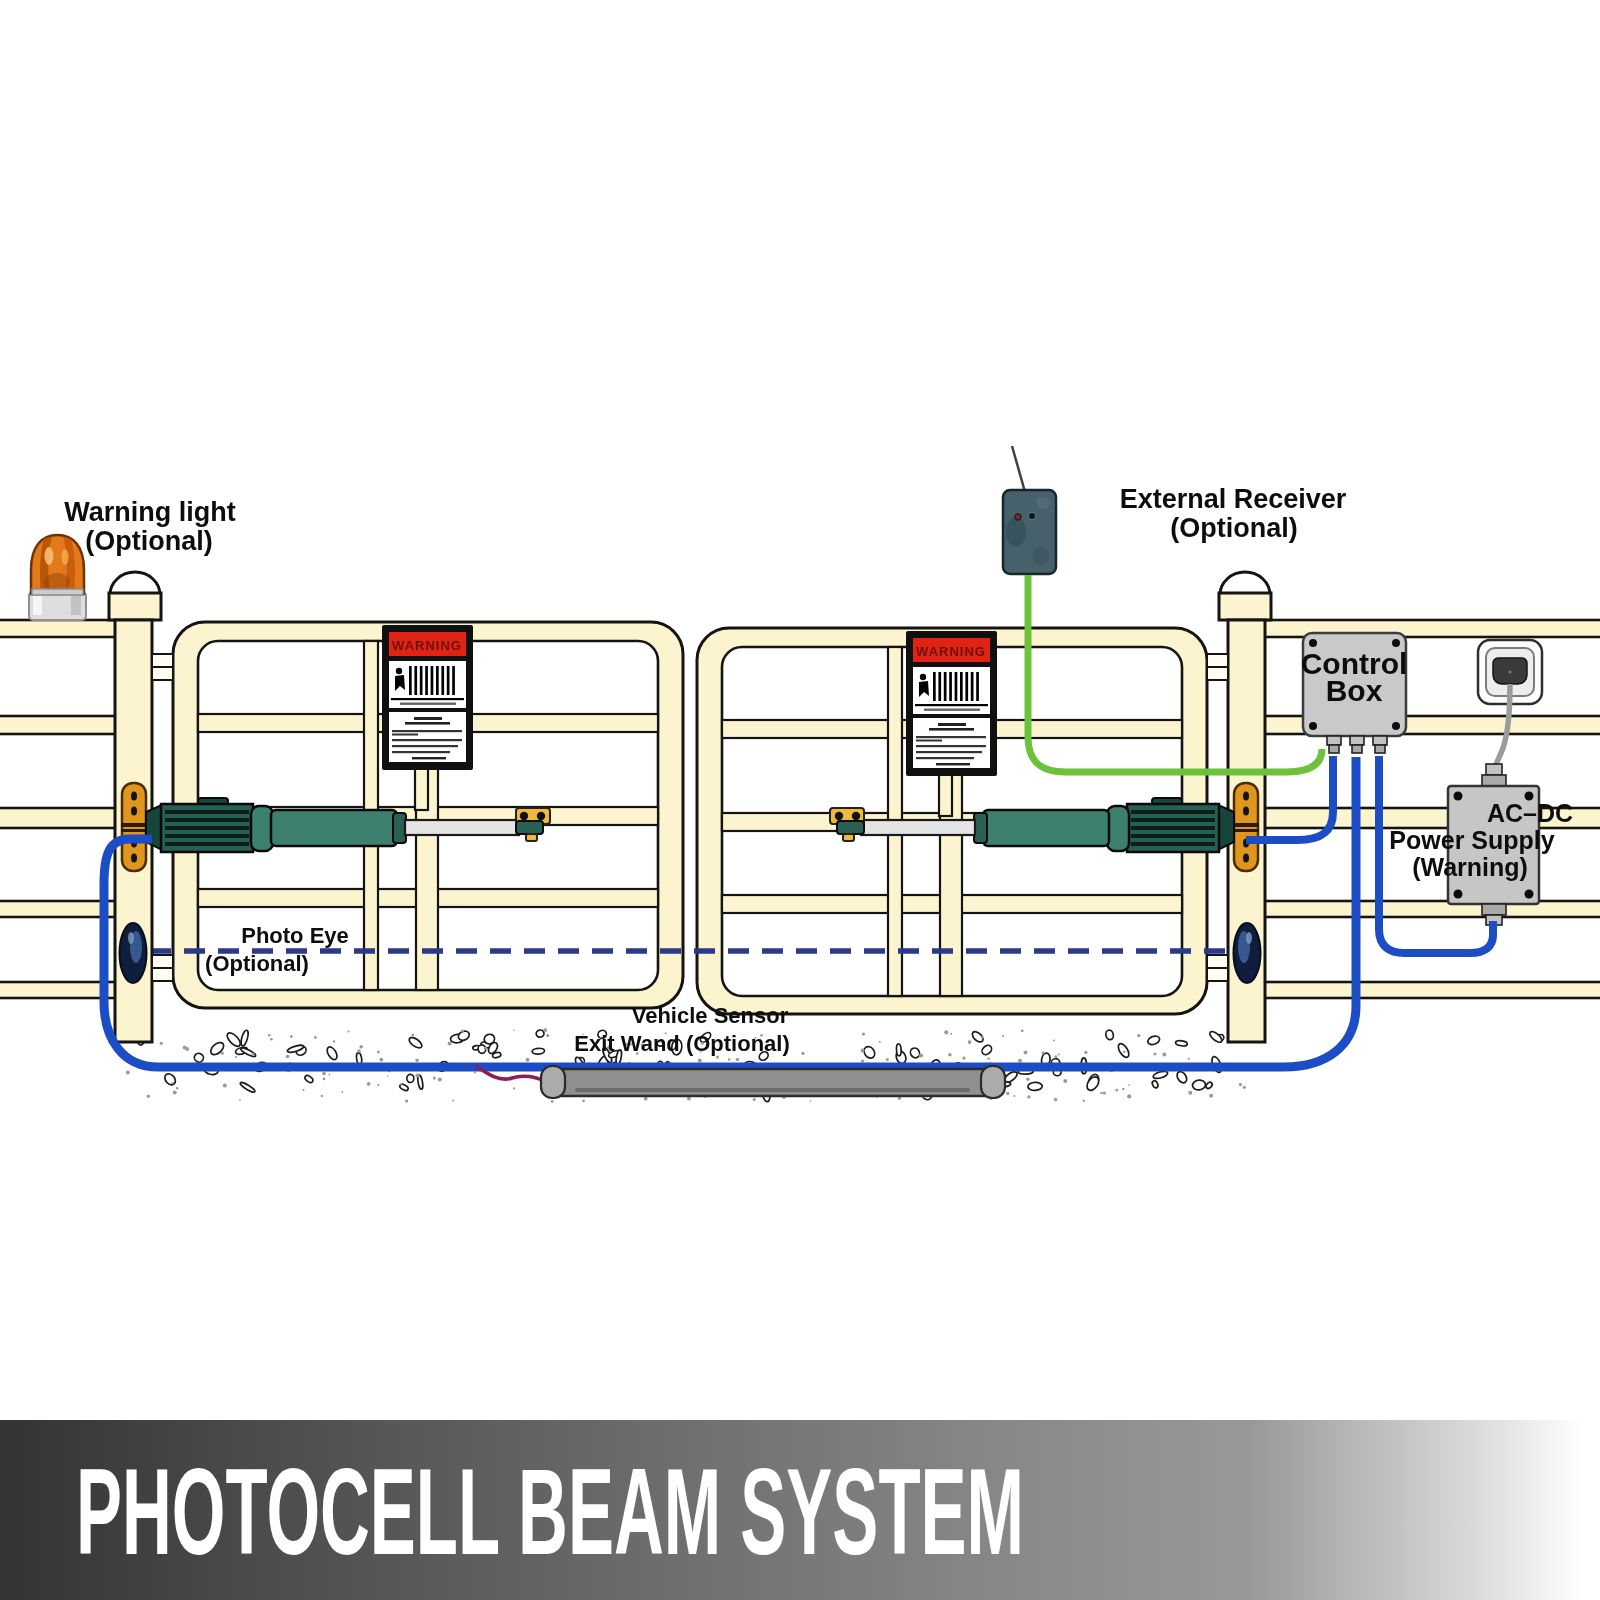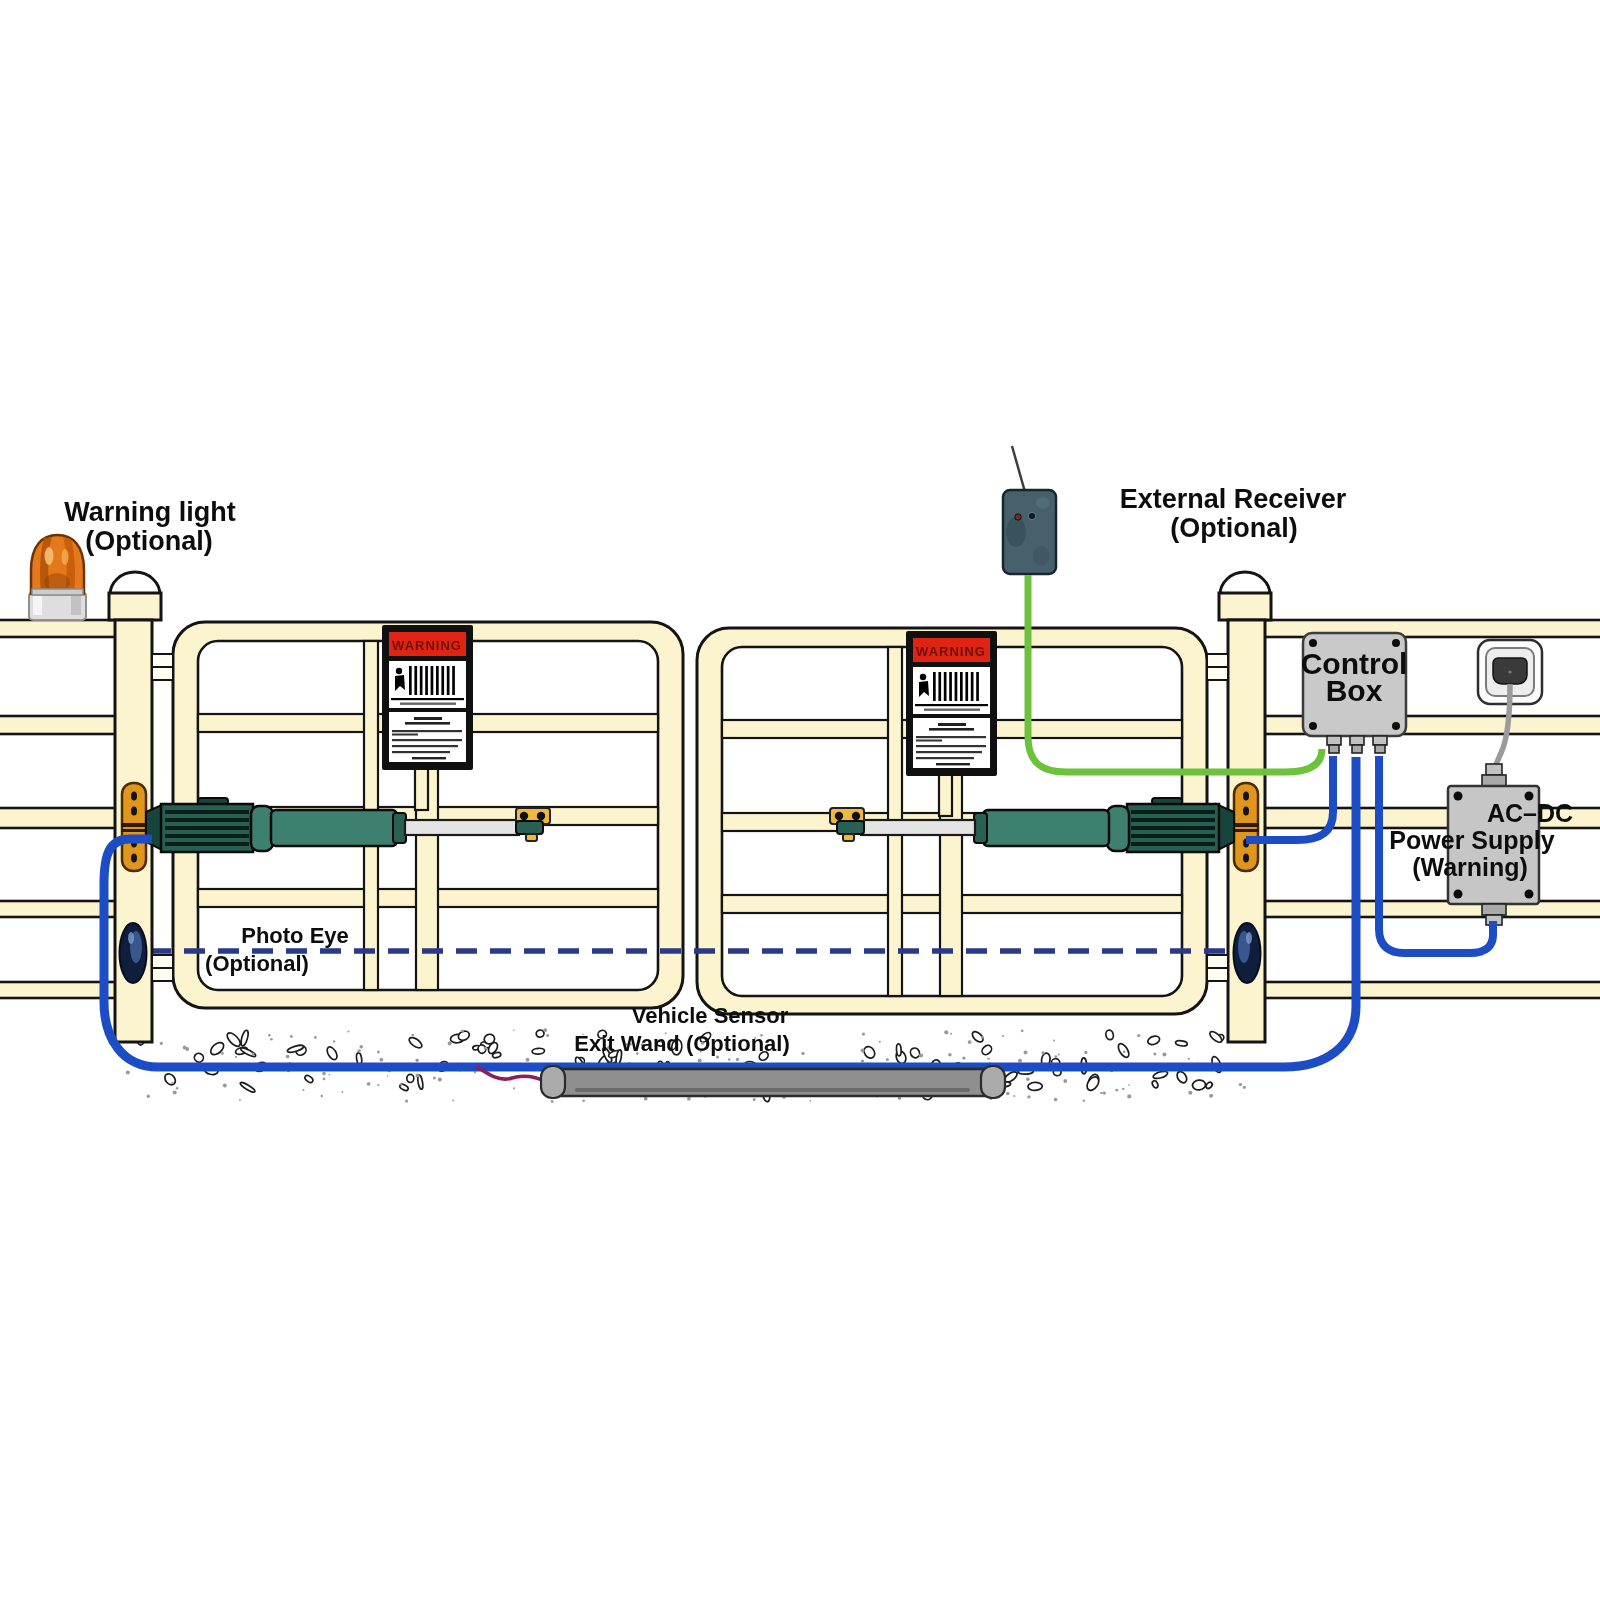--- a/index.html
+++ b/index.html
@@ -536,14 +536,19 @@
 <div class="lbl s25" style="left:1530px;top:800px">AC–DC</div>
 <div class="lbl s25" style="left:1472px;top:827px">Power Supply</div>
 <div class="lbl s25" style="left:1470px;top:854px">(Warning)</div>
 
 <div class="lbl s26" style="left:295px;top:924px">Photo Eye</div>
 <div class="lbl s26" style="left:257px;top:952px">(Optional)</div>
 
 <div class="lbl s26" style="left:710px;top:1004px">Vehicle Sensor</div>
 <div class="lbl s26" style="left:682px;top:1032px">Exit Wand (Optional)</div>
 
-
+<div class="banner">
+  <svg width="1600" height="180" viewBox="0 0 1600 180">
+    <text class="banner-text" x="76" y="134" textLength="948" lengthAdjust="spacingAndGlyphs">PHOTOCELL BEAM SYSTEM</text>
+  </svg>
 </div>
 
+</div>
+
 </body></html>

